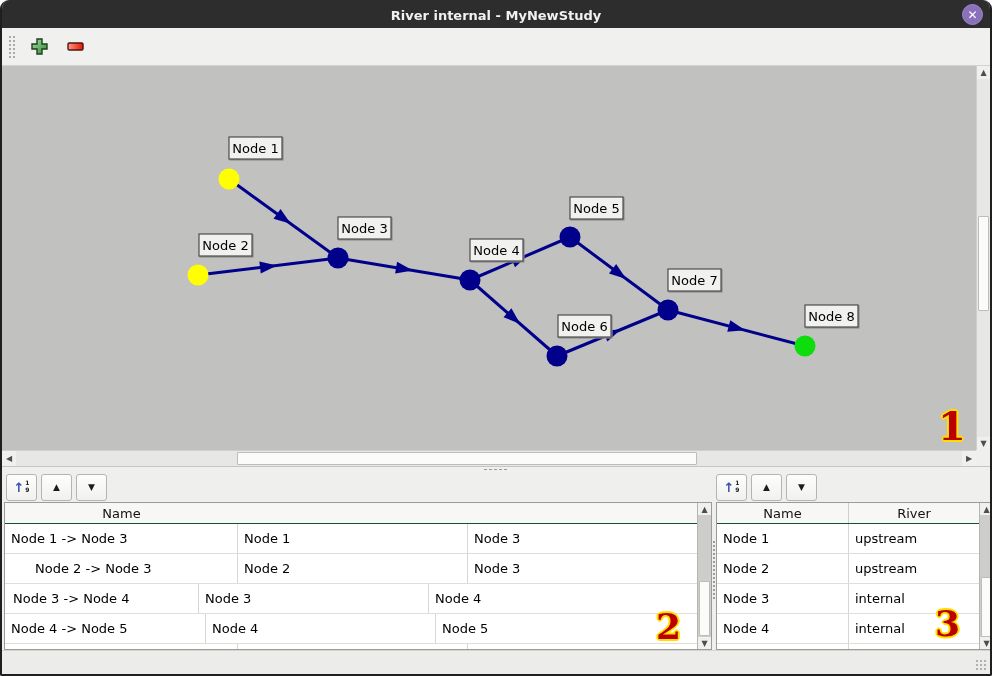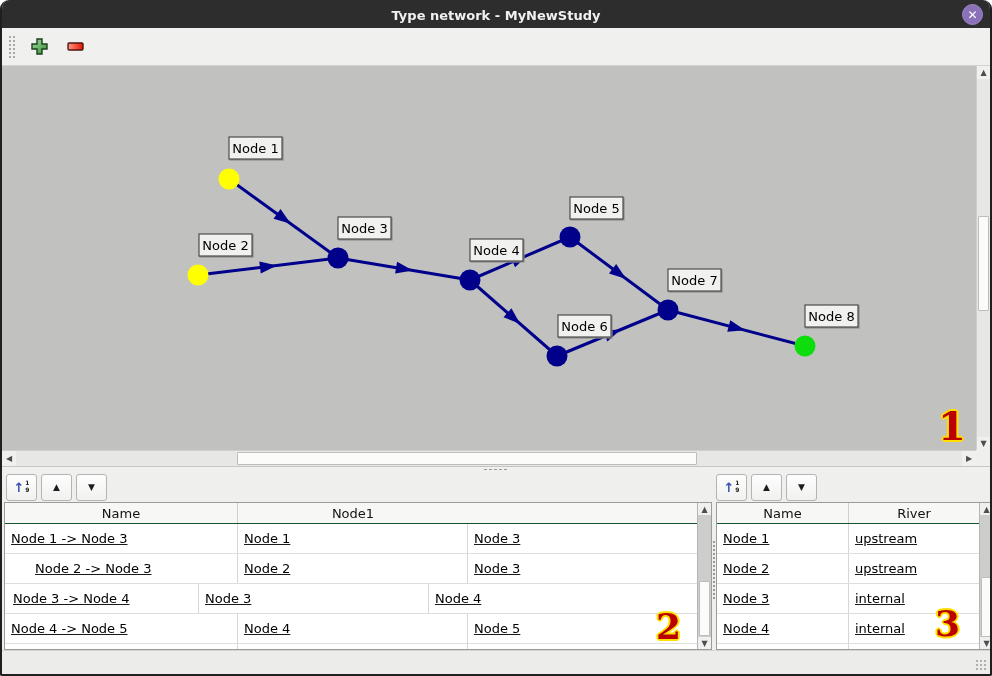--- a/index.html
+++ b/index.html
@@ -69,21 +69,21 @@
 
   .table-wrap{position:absolute;top:502px;height:148px;display:flex;
     border:1px solid #9b9b9a;background:#fff;}
   #edges-table{left:2px;width:708px;}
   #nodes-table{left:714px;width:278px;}
   .tbl{flex:1;display:flex;flex-direction:column;overflow:hidden;}
   .thead{display:flex;height:21px;background:#f7f7f6;border-bottom:1px solid #14532d;flex:none;}
   .th{display:flex;align-items:center;justify-content:center;font-size:13px;color:#111;
     border-right:1px solid #cfcfce;cursor:pointer;}
   .th:last-child{border-right:none;}
-  .tbody{flex:1;display:flex;flex-direction:column;text-decoration:underline;}
+  .tbody{flex:1;display:flex;flex-direction:column;}
   .tr{display:flex;height:30px;flex:none;border-bottom:1px solid #dedede;cursor:default;}
   .tr.filler{flex:1;border-bottom:none;}
   .td{display:flex;align-items:center;padding-left:6px;font-size:13px;color:#000;
     border-right:1px solid #d6d6d5;overflow:hidden;white-space:nowrap;}
   .td:last-child{border-right:none;}
   .tbl-vscroll{width:14px;flex:none;position:relative;background:#cdcdcc;border-left:1px solid #b5b5b4;
     display:flex;flex-direction:column;}
   .tbl-vscroll .sb-arrow{height:12px;}
   .pane-handle{position:absolute;left:710px;top:540px;width:4px;height:60px;
     background-image:radial-gradient(#9a9a98 0.9px,transparent 1px);background-size:4px 4px;}
@@ -93,21 +93,21 @@
     border-top:1px solid #d4d4d3;}
   .resize-grip{position:absolute;right:2px;bottom:2px;width:13px;height:13px;cursor:nwse-resize;
     background-image:radial-gradient(#b0b0ae 1px,transparent 1.1px);background-size:4px 4px;}
 </style>
 </head>
 <body>
 
 <div class="window">
 
   <div class="titlebar">
-    <span class="title">Type network - MyNewStudy</span>
+    <span class="title">River internal - MyNewStudy</span>
     <span class="close-btn">✕</span>
   </div>
 
   <div class="toolbar">
     <span class="tb-handle"></span>
     <span class="tb-btn">
       <svg width="19" height="19" viewBox="0 0 19 19">
         <defs>
             <linearGradient id="gp" x1="0" y1="0" x2="1" y2="1">
           <stop offset="0" stop-color="#a8dca8"></stop>
@@ -261,40 +261,39 @@
       </span>
     <span class="sq-btn">
         <span class="tri">▼</span>
       </span>
   </div>
 
   <div class="table-wrap" id="edges-table">
     <div class="tbl">
       <div class="thead">
         <span class="th" style="width:233px;">Name</span>
-        <span class="th" style="width:230px;">Node1</span>
       </div>
       <div class="tbody" id="edges-tbody">
           <div class="tr">
             <div class="td" style="width: 233px;">Node 1 -&gt; Node 3</div>
             <div class="td" style="width: 230px;">Node 1</div>
             <div class="td" style="flex: 1 1 0%;">Node 3</div>
           </div>
           <div class="tr">
             <div class="td" style="width: 233px; padding-left: 30px;">Node 2 -&gt; Node 3</div>
             <div class="td" style="width: 230px;">Node 2</div>
             <div class="td" style="flex: 1 1 0%;">Node 3</div>
           </div>
           <div class="tr">
             <div class="td" style="width: 194px; padding-left: 8px;">Node 3 -&gt; Node 4</div>
             <div class="td" style="width: 230px;">Node 3</div>
             <div class="td" style="flex: 1 1 0%;">Node 4</div>
           </div>
           <div class="tr">
-            <div class="td" style="width: 233px;">Node 4 -&gt; Node 5</div>
+            <div class="td" style="width: 201px;">Node 4 -&gt; Node 5</div>
             <div class="td" style="width: 230px;">Node 4</div>
             <div class="td" style="flex: 1 1 0%;">Node 5</div>
           </div>
           <div class="tr filler">
             <div class="td" style="width: 233px;"></div>
             <div class="td" style="width: 230px;"></div>
             <div class="td" style="flex: 1 1 0%;"></div>
           </div>
         </div>
     </div>

